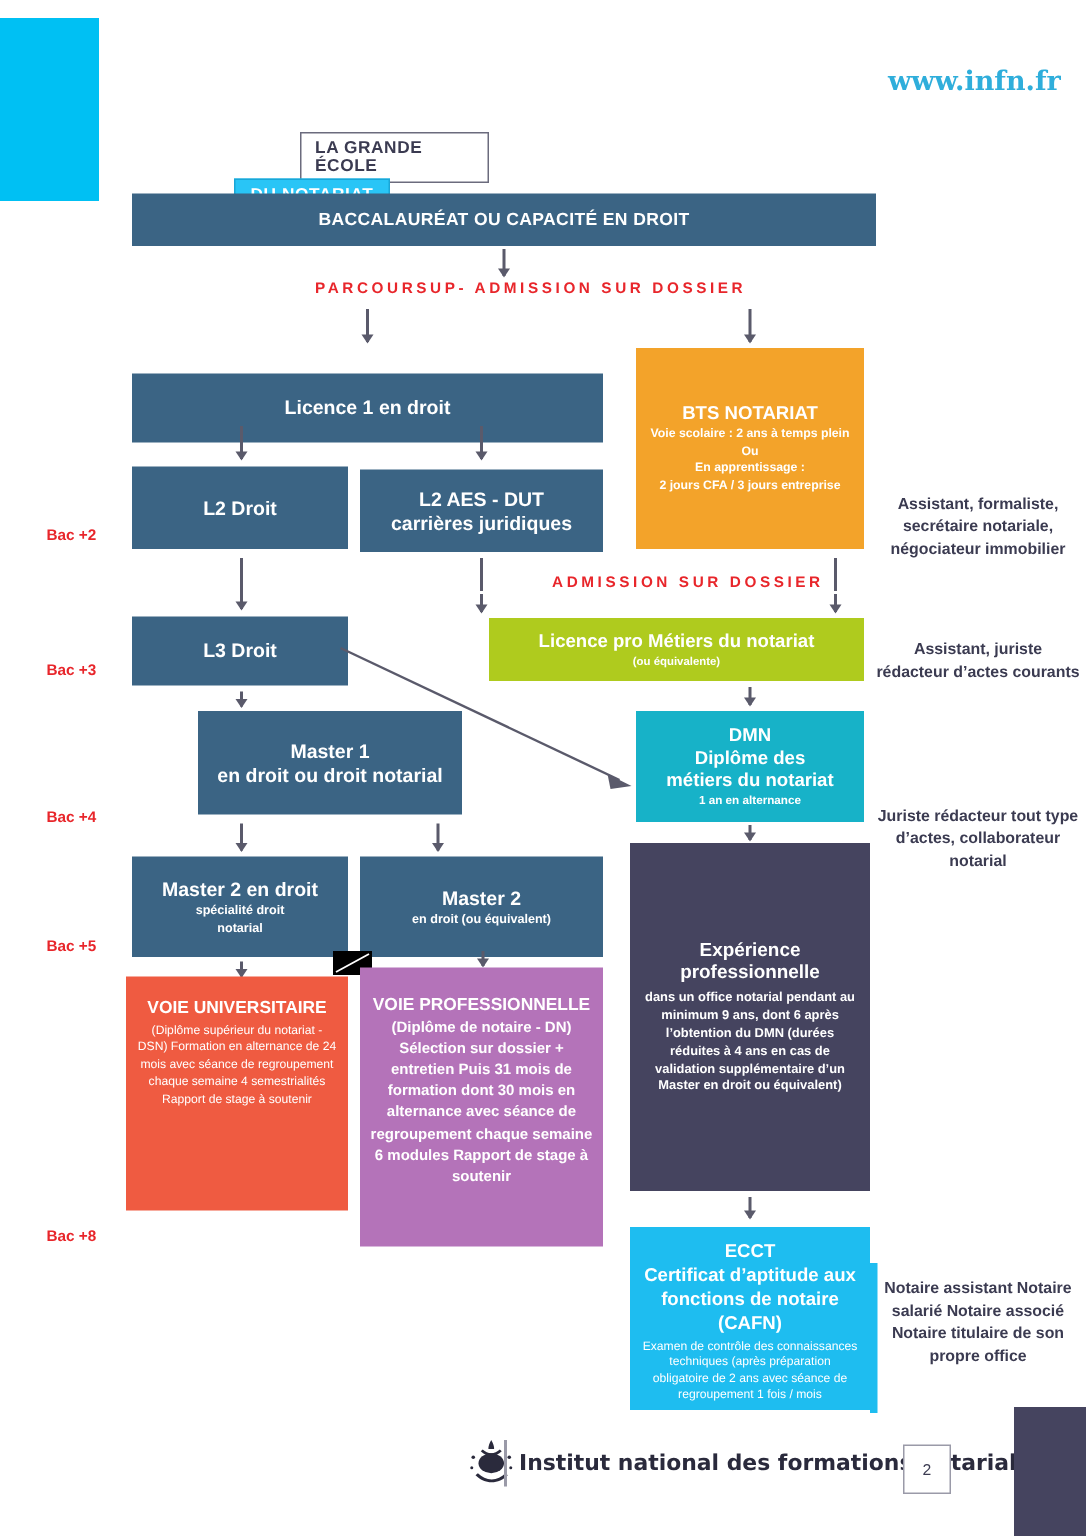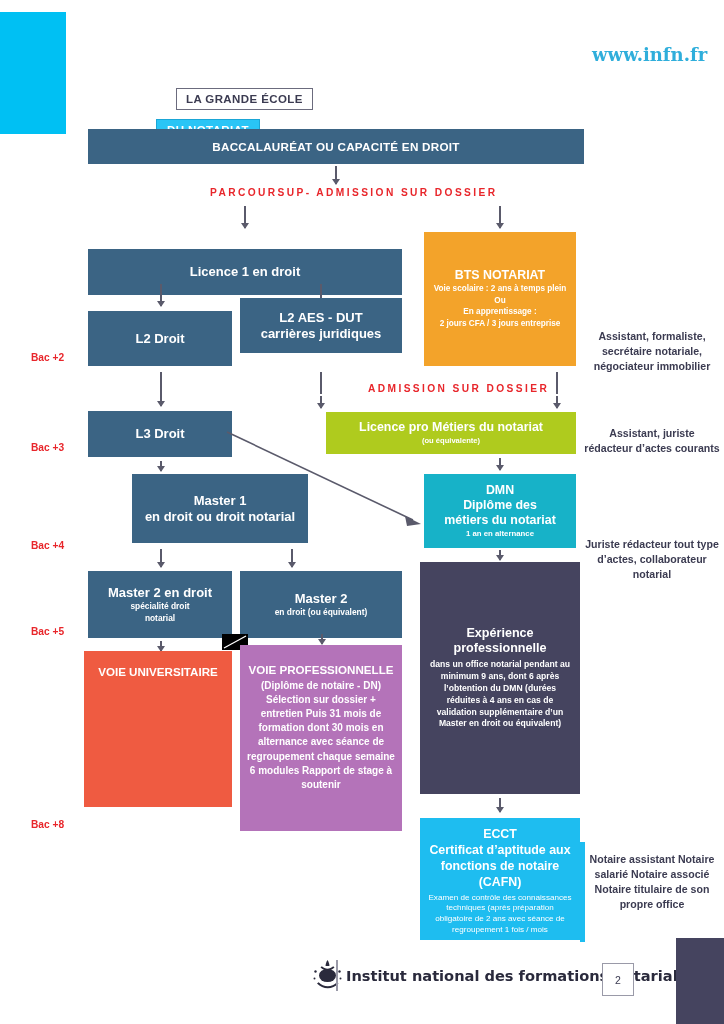--- a/index.html
+++ b/index.html
@@ -17,21 +17,21 @@
   #cyan-left-bar{left:0;top:12px;width:66px;height:122px;background:#00C0F3;}
   #logo-wrap{left:76px;top:26px;width:250px;height:100px;}
   #logo-infn{
     position:absolute;left:4px;top:0;
     font-size:49px;font-weight:bold;letter-spacing:-1px;
     font-family:"DejaVu Sans", sans-serif;
     color:#3B3B51;line-height:1;
   }
   #logo-infn .n2{color:#29C5F6;}
   #logo-grande{
-    position:absolute;left:100px;top:62px;
+    position:absolute;left:124px;top:62px;
     border:1.5px solid #6b6b7d;background:#fff;
     padding:4px 9px 4px 9px;
     font-size:11.5px;font-weight:bold;letter-spacing:.4px;
     color:#3B3B51;
   }
   #logo-notariat{
     position:absolute;left:80px;top:93px;
     background:#29C5F6;border:1.5px solid #1aa6d6;
     padding:4px 10px 4px 10px;
     font-size:11.5px;font-weight:bold;letter-spacing:.4px;
@@ -61,21 +61,21 @@
   .red{background:#EF5B41;align-items:center;}
   .purple{background:#B473B9;}
   .cyanbox{background:#1EBDF0;}
 
   
   #box-bac{left:88px;top:129px;width:496px;height:35px;}
   #box-bac .t1{font-size:11.7px;letter-spacing:.25px;}
 
   #box-l1{left:88px;top:249px;width:314px;height:46px;}
   #box-l2d{left:88px;top:311px;width:144px;height:55px;}
-  #box-l2aes{left:240px;top:298px;width:162px;height:55px;}
+  #box-l2aes{left:240px;top:313px;width:162px;height:55px;}
   #box-l3{left:88px;top:411px;width:144px;height:46px;}
   #box-m1{left:132px;top:474px;width:176px;height:69px;}
   #box-m2droit{left:88px;top:571px;width:144px;height:67px;}
   #box-m2eq{left:240px;top:571px;width:162px;height:67px;}
 
   #box-bts{left:424px;top:232px;width:152px;height:134px;}
   #box-bts .t1{font-size:12.4px;}
   #box-bts .t2{font-size:8.2px;}
 
   #box-lpro{left:326px;top:412px;width:250px;height:42px;}
@@ -266,20 +266,21 @@
 <div class="abs varrow" style="left:321px;top:634px;height:10px;"></div>
 
 <div class="abs" id="redaction">
   <svg class="slash" viewBox="0 0 26 16" preserveAspectRatio="none">
       <line x1="2" y1="14" x2="24" y2="2" stroke="#ffffff" stroke-width="1.2"></line>
     </svg>
 </div>
 
 <div class="abs box red" id="box-voieu">
   <div class="t1">VOIE UNIVERSITAIRE</div>
+  <div class="t2">(Diplôme supérieur du notariat - DSN) Formation en alternance de 24 mois avec séance de regroupement chaque semaine 4 semestrialités Rapport de stage à soutenir</div>
 </div>
 
 <div class="abs box purple" id="box-voiep">
   <div class="t1">VOIE PROFESSIONNELLE</div>
   <div class="t2">(Diplôme de notaire - DN) Sélection sur dossier + entretien Puis 31 mois de formation dont 30 mois en alternance avec séance de regroupement chaque semaine 6 modules Rapport de stage à soutenir</div>
 </div>
 
 <div class="abs box darknavy" id="box-exp">
   <div class="t1">Expérience</div>
   <div class="t1">professionnelle</div>

